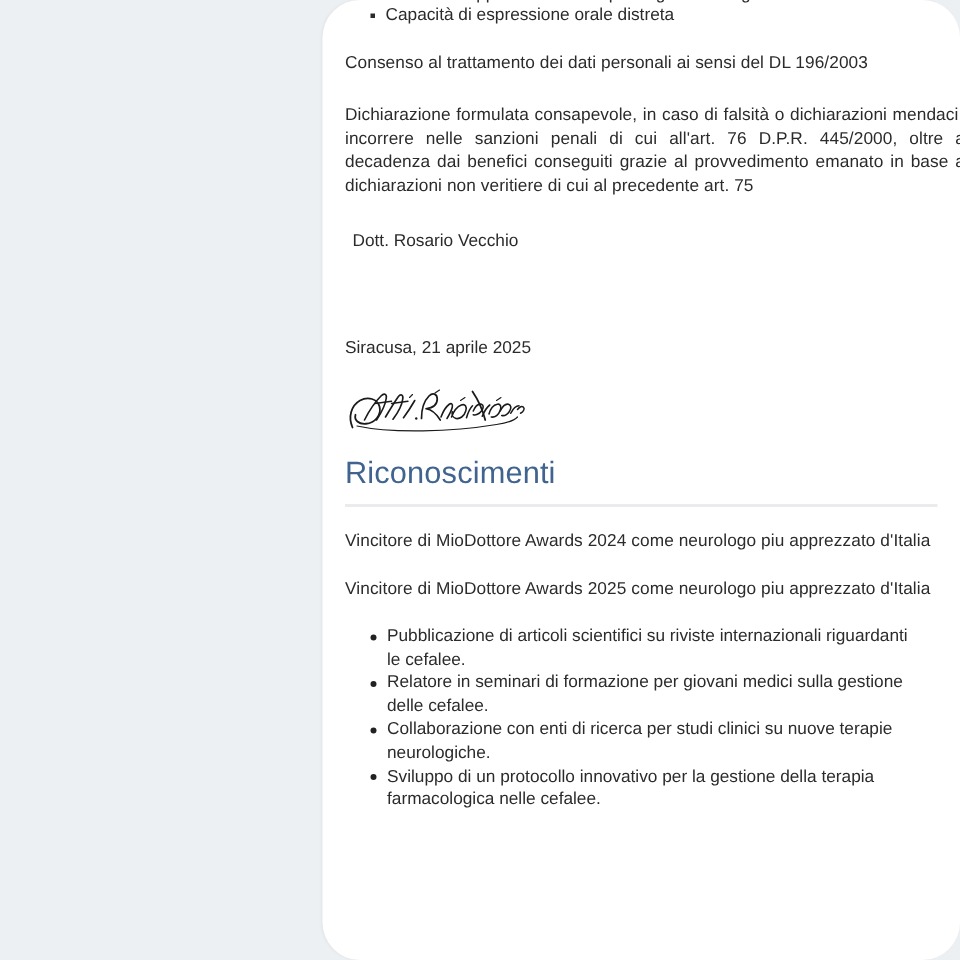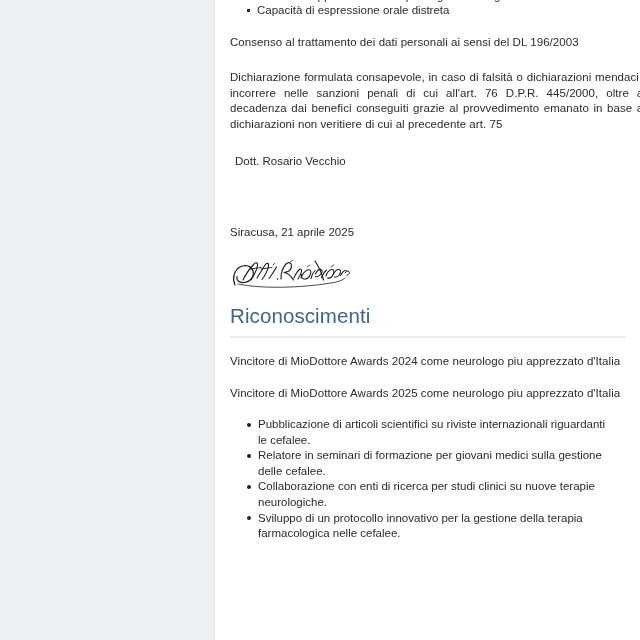--- a/index.html
+++ b/index.html
@@ -23,20 +23,21 @@
 
   
   #page {
     position: absolute;
     left: 215px;
     top: 0;
     width: 425px;
     min-height: 640px;
     background: #ffffff;
     box-shadow: -1px 0 2px rgba(0,0,0,0.045);
+    border-radius: 25px;
   }
 
   #page-inner {
     position: relative;
     padding: 0 0 0 15px;
     width: 440px;           
     box-sizing: border-box;
   }
 
   

